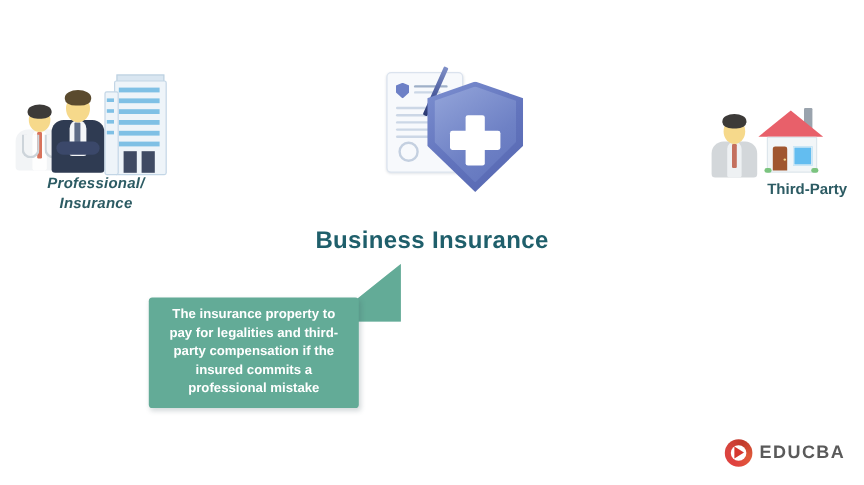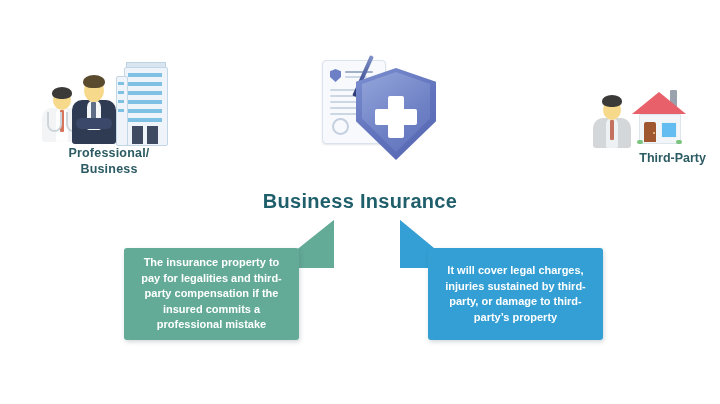--- a/index.html
+++ b/index.html
@@ -9,21 +9,21 @@
     font-family:"Liberation Sans", sans-serif;
     overflow:hidden;
     position:relative;
   }
   .stage{position:absolute;inset:0;}
 
   
   .abs{position:absolute;}
 
   
-  #actor-left{left:34px;top:60px;width:150px;height:125px;}
+  #actor-left{left:5px;top:60px;width:150px;height:125px;font-style:italic;}
   #actor-left .art{position:relative;height:85px;width:150px;}
   #actor-left .label{
     text-align:center;width:150px;
     font-size:12.5px;font-weight:bold;line-height:16px;
     color:#2c5b63;letter-spacing:.2px;
   }
 
   
   .person{position:absolute;}
   .p-head{position:absolute;border-radius:50%;}
@@ -223,21 +223,21 @@
         <div class="tower" style="left:0px;top:14px;width:10px;height:68px;"></div>
         <div class="win" style="left:2px;top:20px;width:6px;height:3px;"></div>
         <div class="win" style="left:2px;top:29px;width:6px;height:3px;"></div>
         <div class="win" style="left:2px;top:38px;width:6px;height:3px;"></div>
         <div class="win" style="left:2px;top:47px;width:6px;height:3px;"></div>
       </div>
     </div>
 
     <div class="label">
       <div>Professional/</div>
-      <div>Business</div>
+      <div>Insurance</div>
     </div>
   </div>
 
 
   <div class="abs" id="center-icon">
     <div class="doc">
       <div class="dshield"></div>
       <div class="dline dark" style="left:22px;top:10px;width:28px;"></div>
       <div class="dline" style="left:22px;top:15px;width:22px;"></div>
       <div class="dline" style="left:7px;top:28px;width:44px;"></div>
@@ -283,20 +283,19 @@
   </div>
 
   <div class="abs" id="page-title">Business Insurance</div>
 
   <div class="callout" id="callout-green">
     <div class="tail2"></div>
     <div class="tail"></div>
     <div class="box">The insurance property to pay for legalities and third-party compensation if the insured commits a professional mistake</div>
   </div>
 
-  <div class="callout" id="callout-blue">
-    <div class="tail2"></div>
-    <div class="tail"></div>
-    <div class="box">It will cover legal charges, injuries sustained by third-party, or damage to third-party’s property</div>
-  </div>
-
+
+  <div class="abs" id="brand">
+    <div class="mark"></div>
+    <div class="word">EDUCBA</div>
+  </div>
 
 </div>
 
 </body></html>

